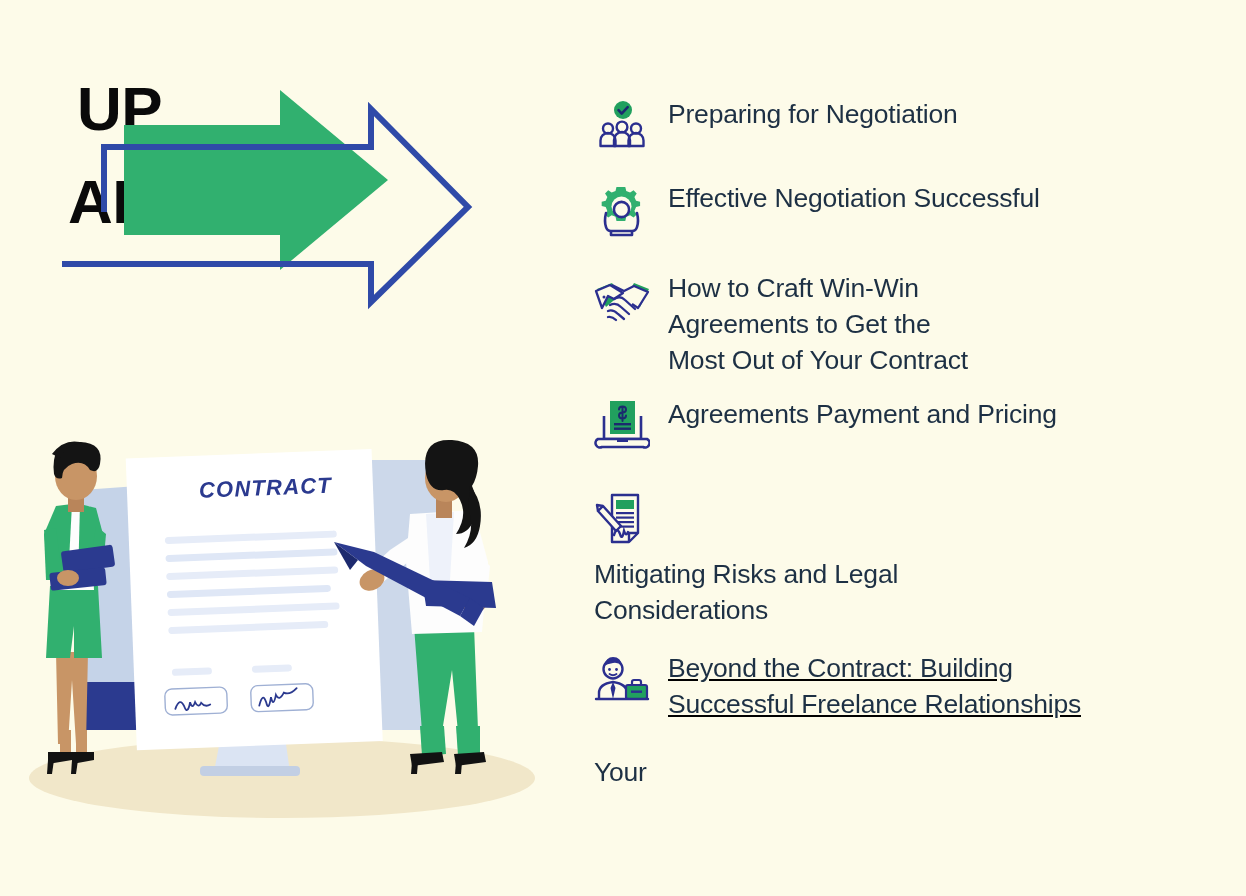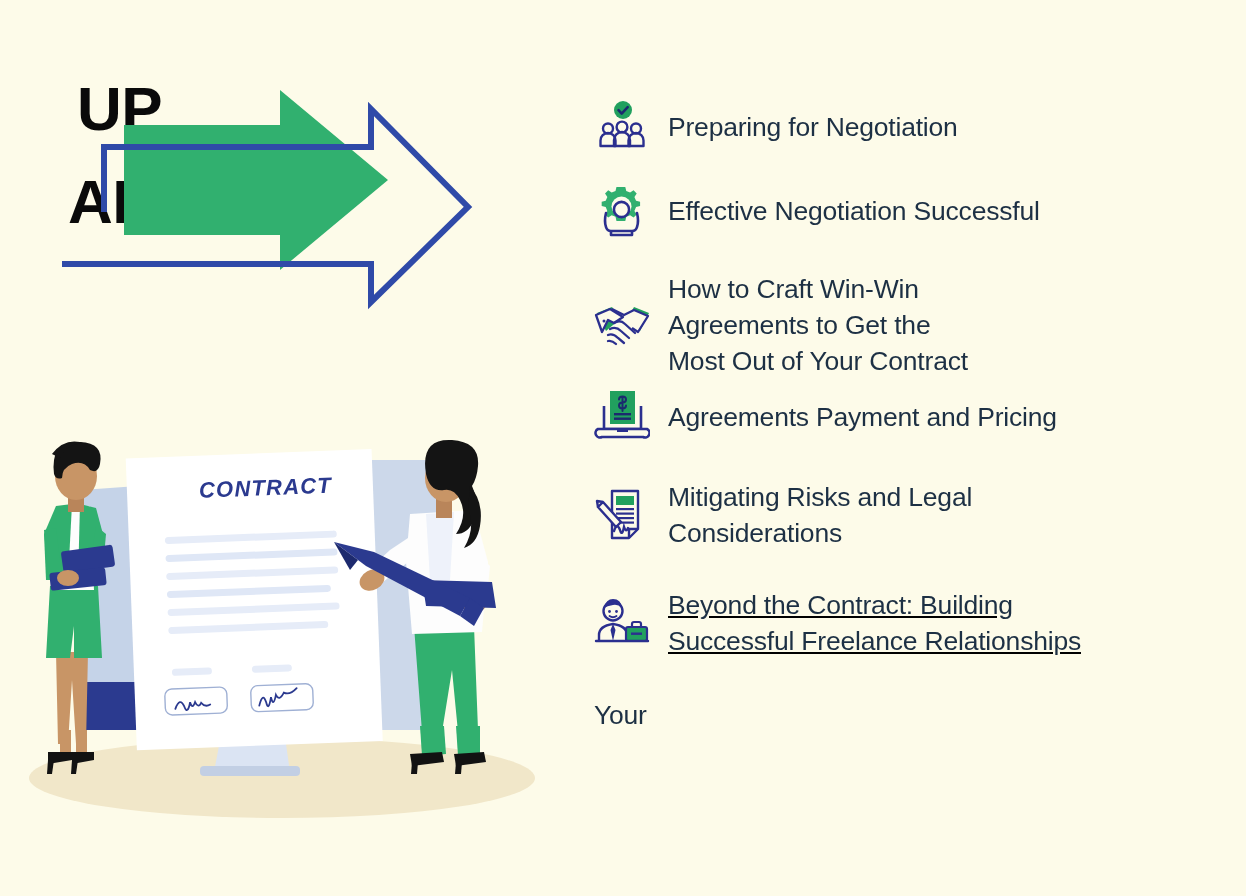--- a/index.html
+++ b/index.html
@@ -61,21 +61,20 @@
 
   
   .agenda {
     position: absolute;
     left: 594px;
     top: 96px;
     width: 630px;
   }
   .agenda-item {
     display: flex;
-    align-items: center;
     margin-bottom: 12px;
     min-height: 62px;
   }
   .agenda-icon {
     flex: 0 0 74px;
     width: 74px;
     height: 62px;
     display: flex;
     align-items: center;
     justify-content: flex-start;
@@ -86,23 +85,23 @@
     font-size: 26.5px;
     line-height: 36px;
     font-weight: normal;
     white-space: pre-line;
     letter-spacing: -0.2px;
   }
 
   
   .row-0 { margin-bottom: 22px; }
   .row-1 { margin-bottom: 28px; }
-  .row-2 { margin-bottom: 6px; min-height: 110px; }
+  .row-2 { margin-bottom: 16px; min-height: 110px; }
   .row-3 { margin-bottom: 24px; }
-  .row-4 { margin-bottom: 22px; min-height: 86px; }
+  .row-4 { margin-bottom: 22px; min-height: 86px; flex-direction: column; }
   .row-5 { margin-bottom: 18px; min-height: 86px; text-decoration: underline; }
   .row-6 { margin-bottom: 0; }
 </style>
 </head>
 <body>
 
 <div id="slide">
 
   <div class="heading-block">
 

